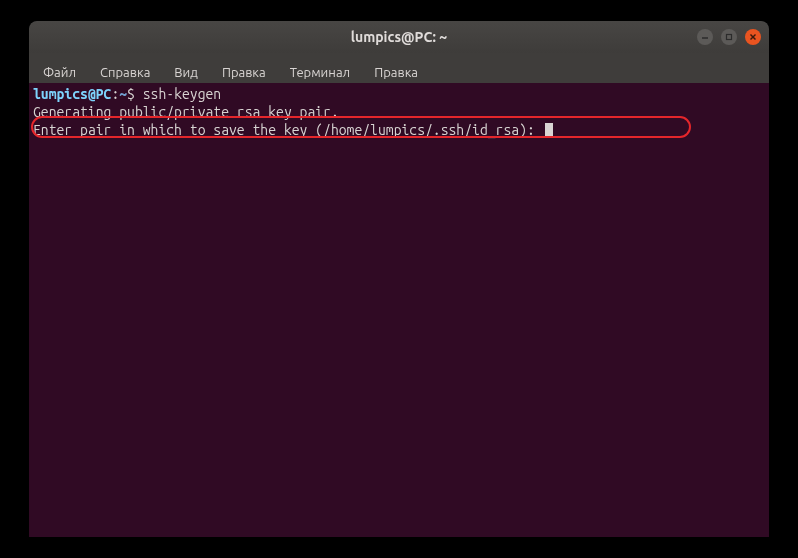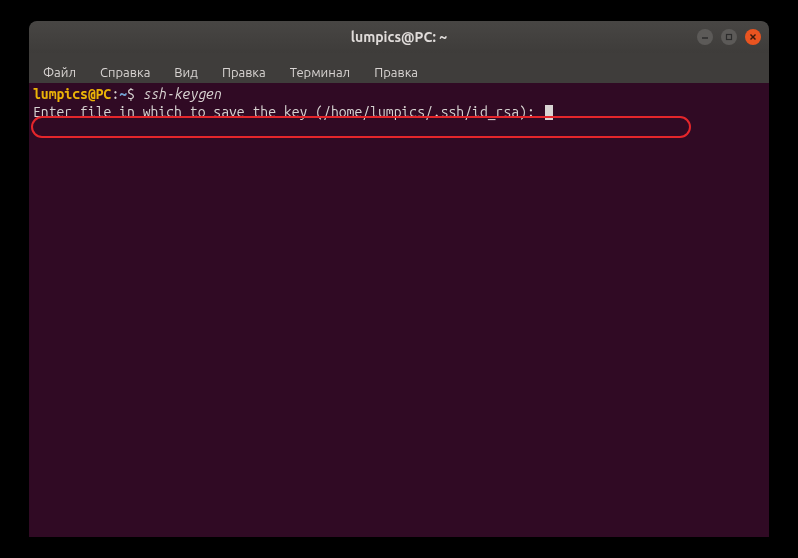--- a/index.html
+++ b/index.html
@@ -93,21 +93,21 @@
       font-size: 14px;
       line-height: 18px;
       font-family: 'Ubuntu Mono', 'DejaVu Sans Mono', monospace;
       color: #d8d4d2;
       position: relative;
     }
     .term-line {
       white-space: pre;
     }
     .prompt-user {
-      color: #eab308;
+      color: #7dd3fc;
       font-weight: bold;
     }
     .prompt-path {
       color: #729fcf;
       font-weight: bold;
     }
     .prompt-sep {
       color: #d8d4d2;
     }
     .highlight-box {
@@ -124,21 +124,20 @@
       display: inline-block;
       width: 8px;
       height: 15px;
       background: #d8d4d2;
       vertical-align: middle;
       margin-left: 2px;
       margin-top: -2px;
     }
     .cmd {
       color: #d8d4d2;
-      font-style: italic;
     }
   </style>
 </head>
 <body>
 
 <div class="window">
   <div class="titlebar">
     <span class="title">lumpics@PC: ~</span>
     <div class="window-controls">
       <div class="wbtn minimize">
@@ -164,16 +163,17 @@
     <span class="menu-item">Файл</span>
     <span class="menu-item">Справка</span>
     <span class="menu-item">Вид</span>
     <span class="menu-item">Правка</span>
     <span class="menu-item">Терминал</span>
     <span class="menu-item">Правка</span>
   </div>
 
   <div class="terminal-body">
     <div class="term-line"><span class="prompt-user">lumpics@PC</span><span class="prompt-sep">:</span><span class="prompt-path">~</span><span class="prompt-sep">$</span> <span class="cmd">ssh-keygen</span></div>
-    <div class="term-line"><span>Enter file in which to save the key (/home/lumpics/.ssh/id_rsa): </span><span class="cursor-block"></span></div>
+    <div class="term-line">Generating public/private rsa key pair.</div>
+    <div class="term-line"><span>Enter pair in which to save the key (/home/lumpics/.ssh/id_rsa): </span><span class="cursor-block"></span></div>
     <div class="highlight-box"></div>
   </div>
 </div>
 
 </body></html>

